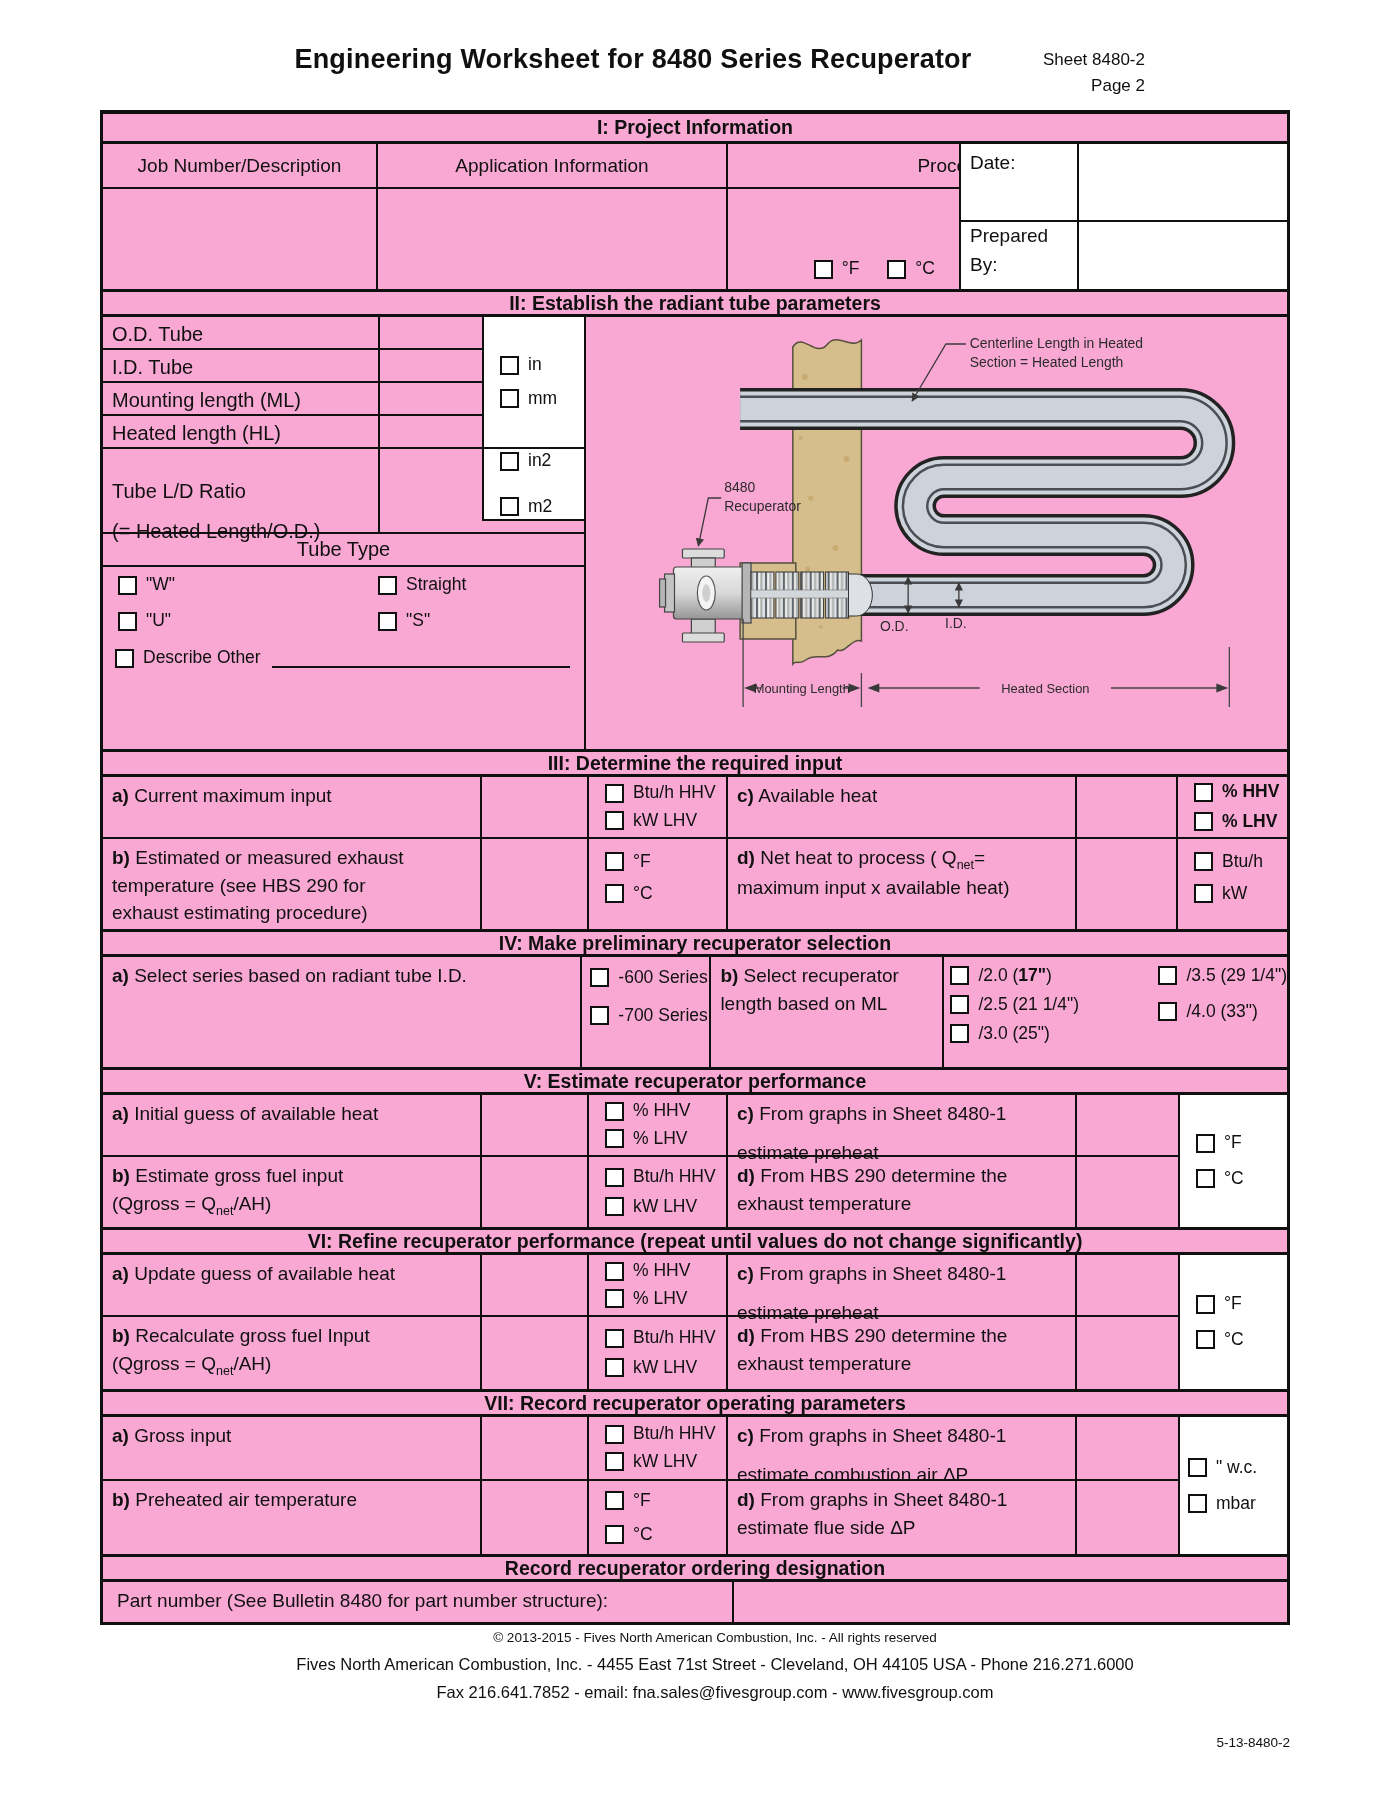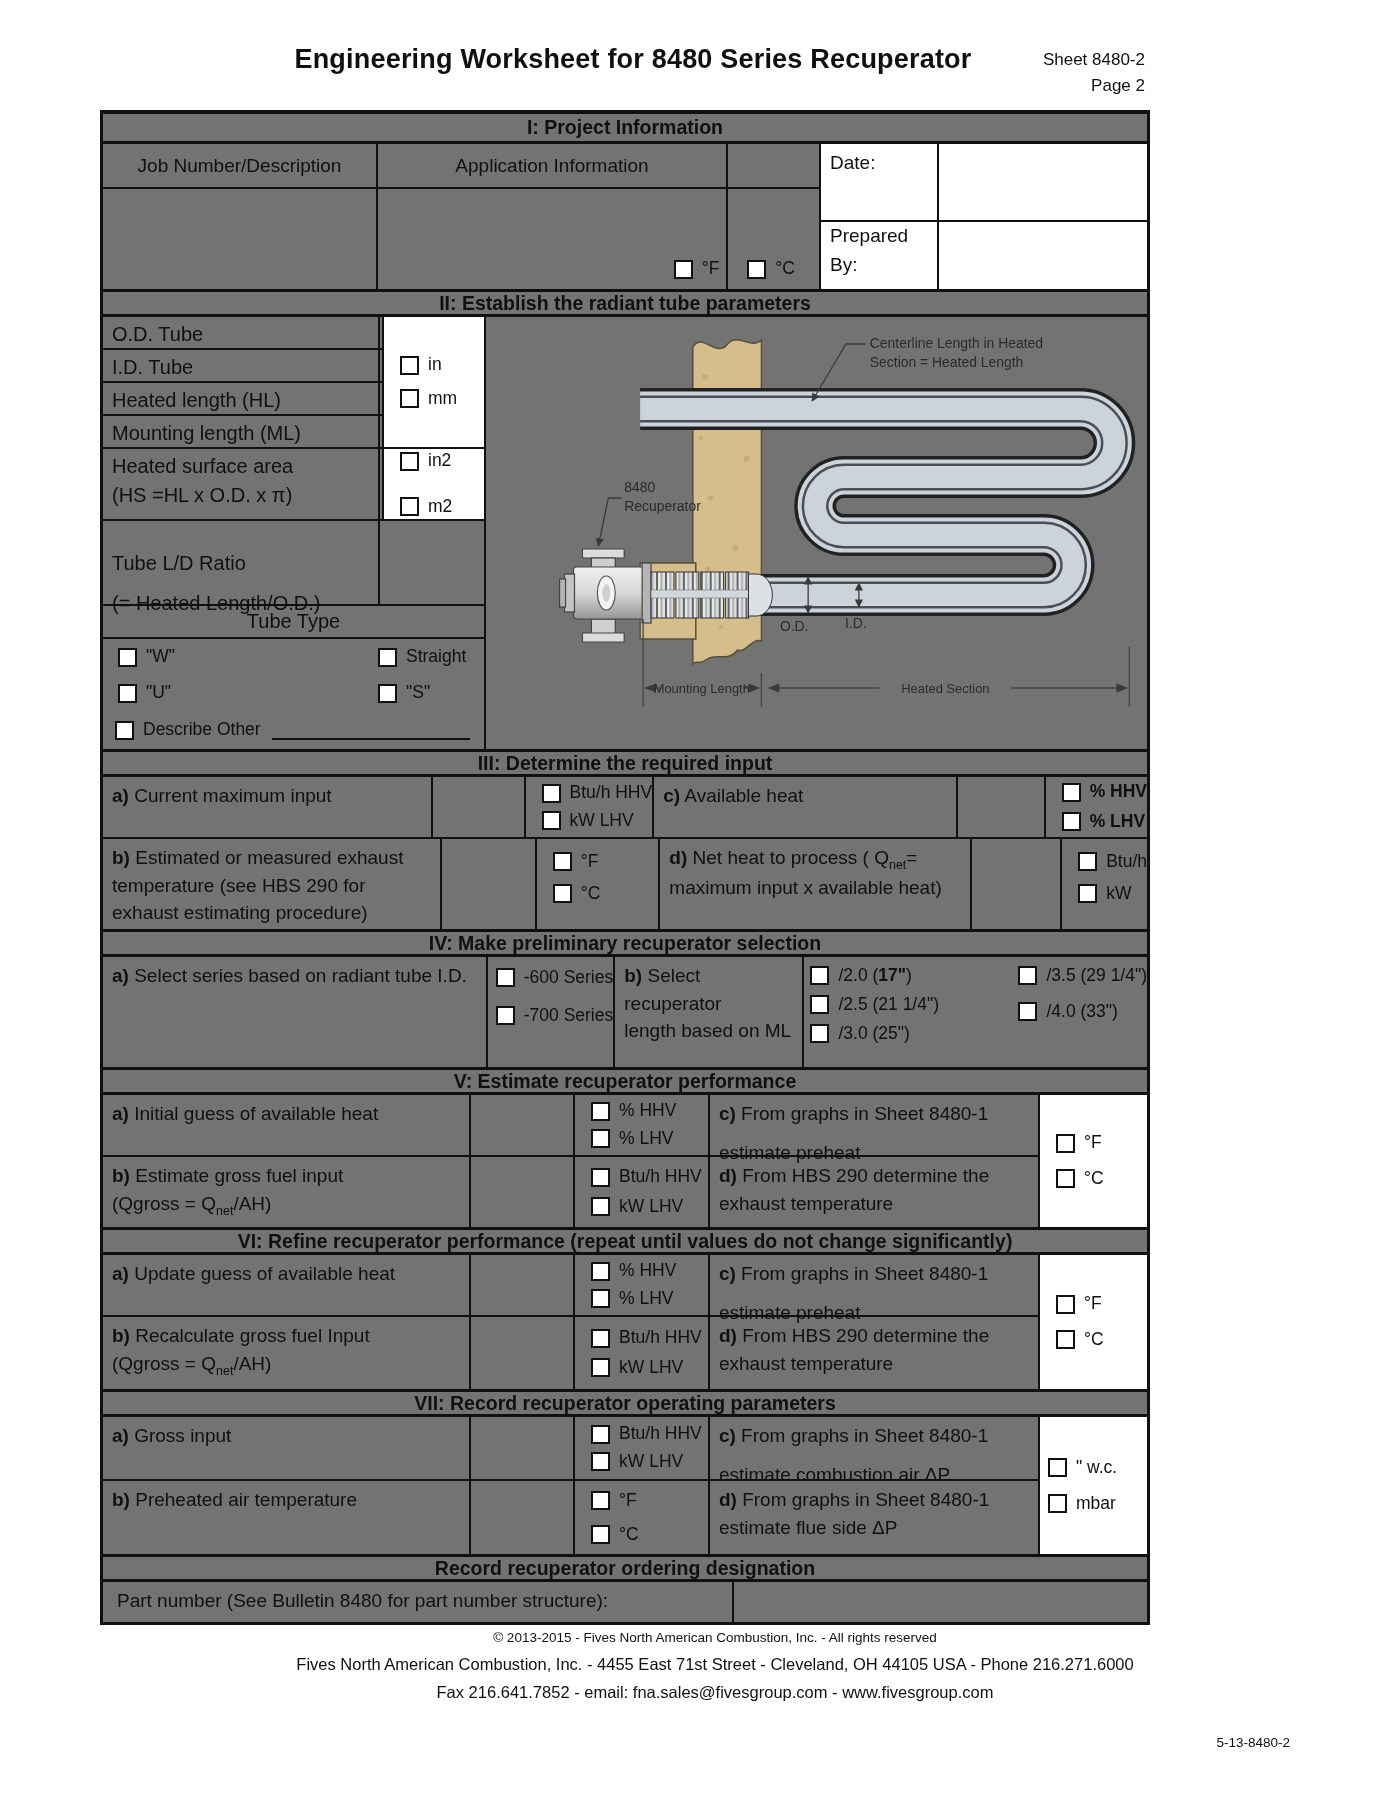--- a/index.html
+++ b/index.html
@@ -1,20 +1,20 @@
 <!DOCTYPE html>
 <html><head>
 <meta charset="utf-8">
 <style>
   *{box-sizing:border-box;margin:0;padding:0}
   html,body{background:#fff}
   body{width:1391px;height:1800px;position:relative;font-family:"Liberation Sans",sans-serif;color:#101010}
   .page-title{position:absolute;top:44px;left:100px;width:1066px;text-align:center;font-size:27px;font-weight:bold;letter-spacing:.2px}
   .sheet-info{position:absolute;top:47px;left:960px;width:185px;text-align:right;font-size:17px;line-height:1.5}
-  .tbl{position:absolute;left:100px;top:110px;width:1050px;border:3px solid #101010;border-top-width:4px;background:#737373}
+  .tbl{position:absolute;left:100px;top:110px;width:1190px;border:3px solid #101010;border-top-width:4px;background:#f9a8d4}
   .r{display:flex;border-bottom:2px solid #101010;position:relative}
   .nb{border-bottom:none}
   .c{border-right:2px solid #101010;position:relative}
   .nr{border-right:none!important}
   .fl{flex:1}
   .sec{height:28px;border-top:3px solid #101010;border-bottom:3px solid #101010;display:flex;align-items:center;justify-content:center;font-weight:bold;font-size:19.5px}
   .sec.first{border-top:none;height:30px}
   .lab{font-size:19px;padding:5px 9px;line-height:1.5}
   .lab2{font-size:20px;padding:3px 9px;line-height:1.4}
   .sp{line-height:1.45}
@@ -89,32 +89,25 @@
     <div class="c" style="width:483px;position:relative">
       <div class="r" style="height:33px">
         <div class="c lab2" style="width:277px">O.D. Tube</div>
         <div class="c" style="width:104px"></div>
       </div>
       <div class="r" style="height:33px">
         <div class="c lab2" style="width:277px">I.D. Tube</div>
         <div class="c" style="width:104px"></div>
       </div>
       <div class="r" style="height:33px">
-        <div class="c lab2" style="width:277px">Heated length (HL)</div>
-        <div class="c" style="width:104px"></div>
-      </div>
-      <div class="r" style="height:33px">
         <div class="c lab2" style="width:277px">Mounting length (ML)</div>
         <div class="c" style="width:104px"></div>
       </div>
-      <div class="r" style="height:72px">
-        <div class="c lab2 sp" style="width:277px">
-          <div>Heated surface area</div>
-          <div>(HS =HL x O.D. x π)</div>
-        </div>
+      <div class="r" style="height:33px">
+        <div class="c lab2" style="width:277px">Heated length (HL)</div>
         <div class="c" style="width:104px"></div>
       </div>
       <div class="r" style="height:85px">
         <div class="c lab2" style="width:277px;padding-top:22px;line-height:2.0">
           <div>Tube L/D Ratio</div>
           <div>(= Heated Length/O.D.)</div>
         </div>
         <div class="fl nr"></div>
       </div>
       <div class="r" style="height:33px;justify-content:center;align-items:center;font-size:20px">Tube Type</div>

